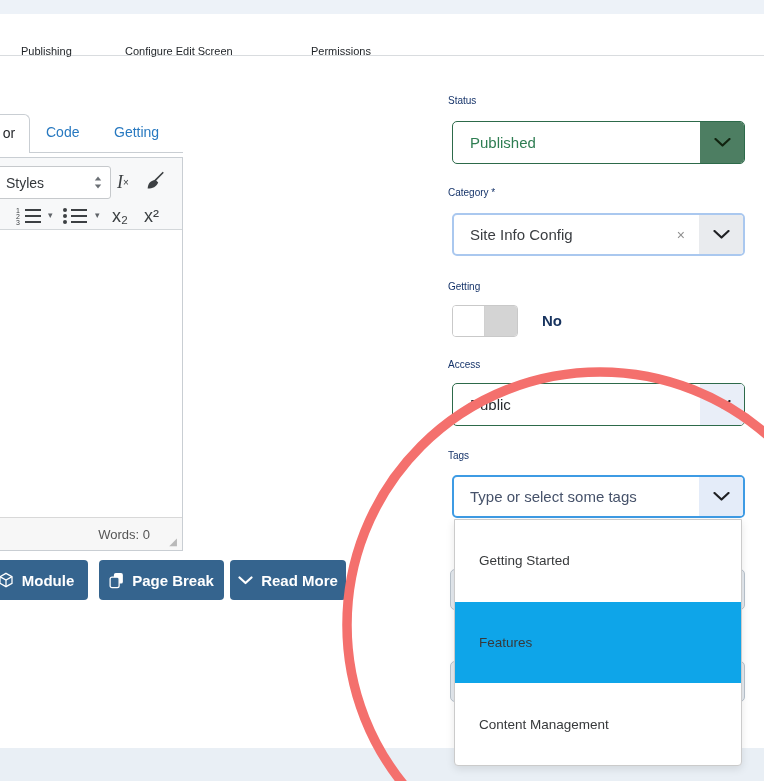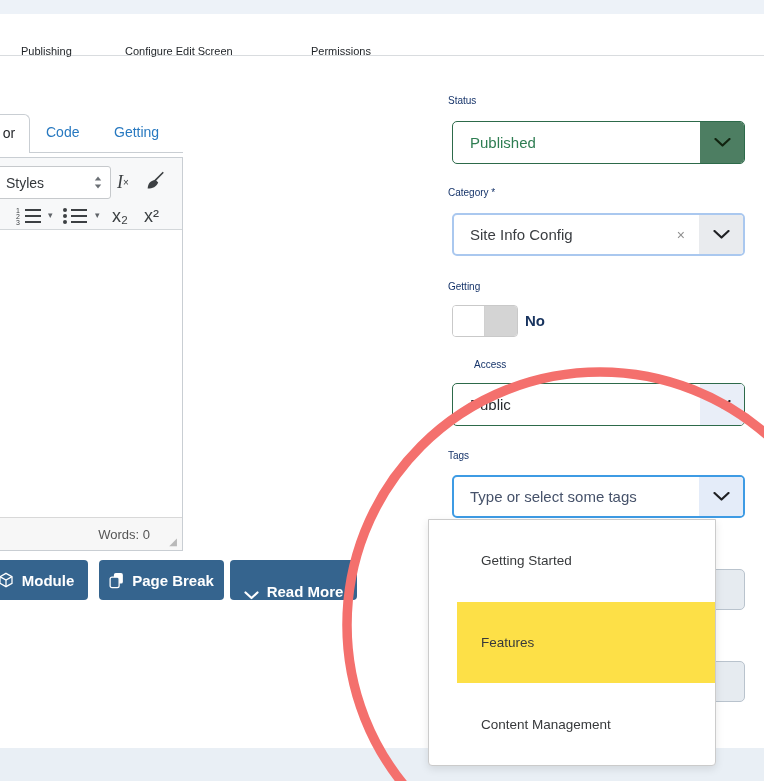--- a/index.html
+++ b/index.html
@@ -51,21 +51,21 @@
   .grip { position:absolute; right:5px; bottom:3px; font-size:10px; color:#b9b9b9; cursor:se-resize; }
 
   
   .act-btn {
     position:absolute; top:560px; height:40px; background:#35648e; border:none; border-radius:4px;
     color:#fff; font-family:inherit; font-size:15px; font-weight:600; display:flex; align-items:center;
     justify-content:center; gap:8px; cursor:pointer;
   }
   .btn-module { left:-16px; width:104px; }
   .btn-pagebreak { left:99px; width:125px; }
-  .btn-readmore { left:230px; width:127px;align-items:flex-end; }
+  .btn-readmore { left:230px; width:116px; }
 
   
   .fld-label { position:absolute; left:448px; font-size:10px; color:#16346a; }
   .sel {
     position:absolute; left:452px; width:293px; height:43px; background:#fff; border-radius:5px;
     display:flex; align-items:center; overflow:hidden; cursor:pointer;
   }
   .sel .val { flex:1; padding-left:17px; font-size:15px; }
   .chev-area { width:44px; align-self:stretch; display:flex; align-items:center; justify-content:center; }
   .sel-status { top:121px; border:1px solid #2d6a4a; }
@@ -79,34 +79,34 @@
   .sel-access .val { color:#292c2f; }
   .sel-access .chev-area { background:#e9eef8; }
   .sel-tags { top:475px; border:2px solid #3e9be4; }
   .sel-tags .val { color:#46526a; padding-left:16px; }
   .sel-tags .chev-area { background:#e4ecf9; }
 
   
   .toggle { left:452px; top:305px; width:66px; height:32px; border:1px solid #c9c9c9; border-radius:4px; overflow:hidden; display:flex; cursor:pointer; background:#fff; }
   .toggle .half-on  { width:50%; background:#fff; border-right:1px solid #d0d0d0; }
   .toggle .half-off { width:50%; background:#d4d4d4; }
-  .toggle-text { left:525px; top:312px; font-size:15px; font-weight:600; color:#17335e; }
+  .toggle-text { left:542px; top:312px; font-size:15px; font-weight:600; color:#17335e; }
 
   
   .behind-box { left:450px; width:295px; height:41px; border:1px solid #b9c3cd; background:#e6ebf0; border-radius:5px; z-index:1; }
   .bb1 { top:569px; } .bb2 { top:661px; }
 
   
   .dropdown {
-    left:428px; top:519px; width:288px; height:247px; background:#fff; border:1px solid #cbcbcb;
+    left:454px; top:519px; width:288px; height:247px; background:#fff; border:1px solid #cbcbcb;
     border-radius:0 0 4px 4px; box-shadow:0 3px 8px rgba(0,0,0,.10); z-index:10;
-    display:flex; flex-direction:column;padding-left:28px;
+    display:flex; flex-direction:column;
   }
   .dd-item { flex:1; display:flex; align-items:center; padding-left:24px; font-size:13.5px; color:#37393b; cursor:pointer; }
-  .dd-item.highlighted { background:#fde047; }
+  .dd-item.highlighted { background:#0ea5e9; }
 
   .footer-strip { left:0; top:748px; width:764px; height:33px; background:#e9eff5; z-index:0; }
 
   .annotation-layer { left:0; top:0; width:764px; height:781px; z-index:100; pointer-events:none; }
 </style>
 </head>
 <body>
 
 <div class="abs top-strip"></div>
 <div class="abs nav-tabs">
@@ -221,21 +221,21 @@
   </span>
 </div>
 
 <span class="fld-label" style="top:281px;">Getting</span>
 <div class="abs toggle">
   <div class="half-on"></div>
   <div class="half-off"></div>
 </div>
 <span class="abs toggle-text">No</span>
 
-<span class="fld-label" style="top:359px;margin-left:26px;">Access</span>
+<span class="fld-label" style="top:359px;">Access</span>
 <div class="sel sel-access">
   <span class="val">Public</span>
   <span class="chev-area">
     <svg width="17" height="9" viewBox="0 0 17 9" fill="none">
       <path d="M1.5 1 L8.5 7.5 L15.5 1" stroke="#202124" stroke-width="2.2" stroke-linecap="round" stroke-linejoin="round"></path>
     </svg>
   </span>
 </div>
 
 <span class="fld-label" style="top:450px;">Tags</span>

